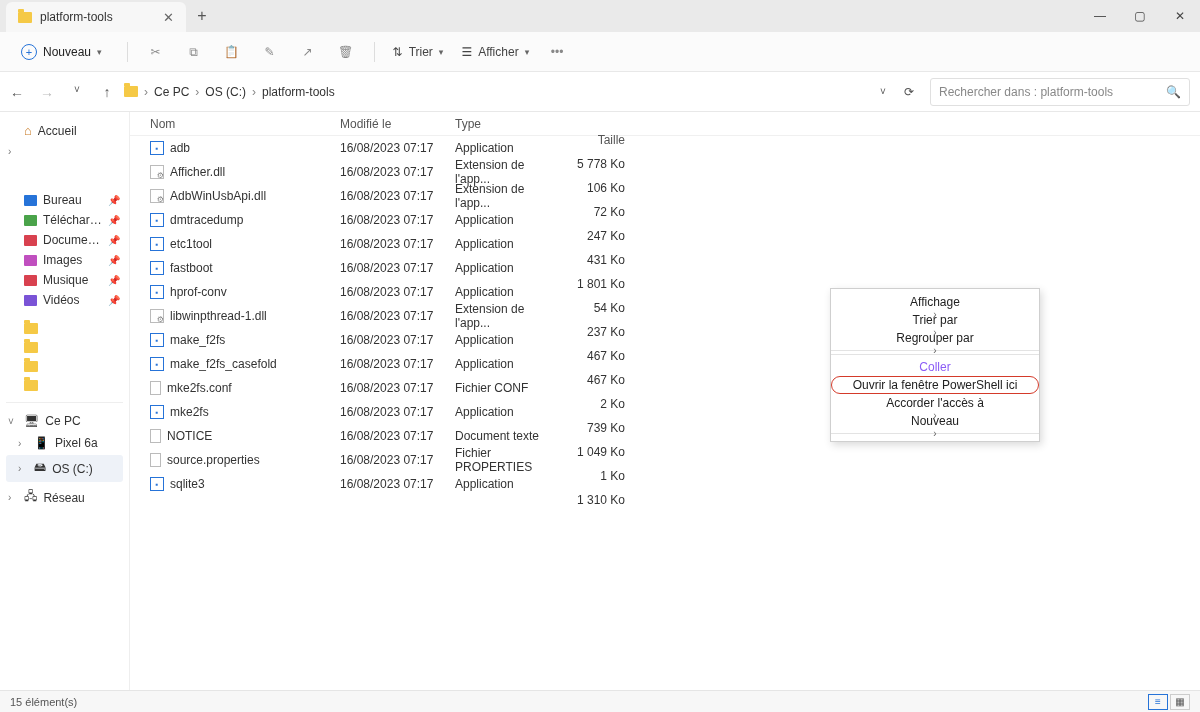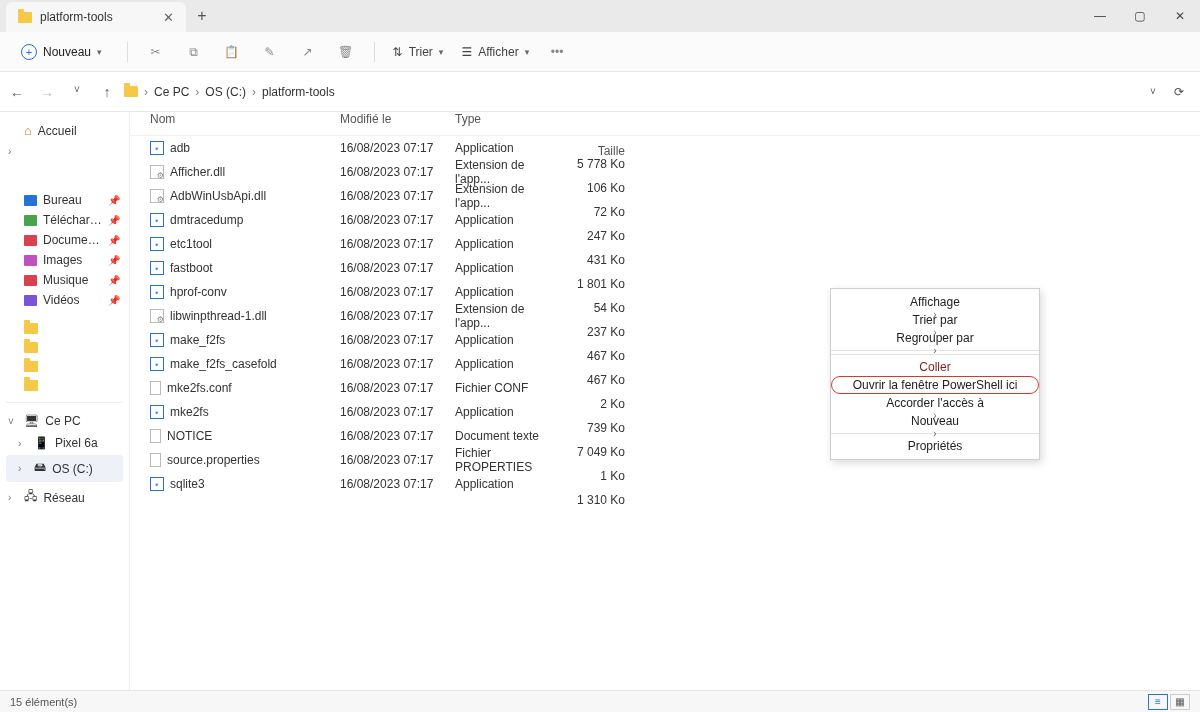--- a/index.html
+++ b/index.html
@@ -31,41 +31,41 @@
 .body { display:flex; height: calc(712px - 32px - 40px - 40px - 22px); background:#fff; }
 .sidebar { width:130px; border-right:1px solid #eee; padding:8px 6px; display:flex; flex-direction:column; gap:2px; overflow:hidden; }
 .sbitem { display:flex; align-items:center; gap:6px; padding:3px 2px; color:#333; position:relative; font-size:12px; }
 .sbitem .chev { width:10px; color:#777; font-size:10px; }
 .sbitem .lbl { flex:1; white-space:nowrap; overflow:hidden; text-overflow:ellipsis; }
 .sbitem .pin { color:#bbb; font-size:10px; }
 .sbitem.selected { background:#eef2f8; border-radius:3px; }
 .sbsep { height:1px; background:#eee; margin:6px 0; }
 
 .filelist { flex:1; position:relative; }
-.columns { display:flex; height:24px; color:#555; border-bottom:1px solid #f0f0f0; padding:0 10px; font-size:12px; }
+.columns { display:flex; height:24px; align-items:center; color:#555; border-bottom:1px solid #f0f0f0; padding:0 10px; font-size:12px; }
 .col-name { width:200px; padding-left:10px;}
 .col-mod { width:115px; }
 .col-type { width:100px; }
 .col-size { width:80px; text-align:right; padding-right:10px;margin-top:32px;}
 .rows { }
 .row { display:flex; align-items:center; height:24px; padding:0 10px; font-size:12px; color:#333; }
 .row .col-name { display:flex; align-items:center; gap:6px; }
 .exeicon { width:14px; height:14px; border:1px solid #2673d8; display:inline-flex; align-items:center; justify-content:center; font-size:8px; color:#2673d8; background:#fff; }
 .dllicon { width:14px; height:14px; background:#fff; border:1px solid #bbb; display:inline-block; position:relative;}
 .dllicon::after { content:"⚙"; position:absolute; font-size:8px; right:-1px; bottom:-2px; color:#888;}
 .docicon { width:11px; height:14px; border:1px solid #bbb; background:#fff; display:inline-block; }
 
 .statusbar { position:fixed; bottom:0; left:0; right:0; height:22px; background:#f7f7f7; border-top:1px solid #e5e5e5; display:flex; align-items:center; padding:0 10px; justify-content:space-between; font-size:11px; color:#555;}
 .viewtoggles { display:flex; gap:2px; }
 .viewtoggles div { width:20px; height:16px; border:1px solid #ccc; display:flex; align-items:center; justify-content:center; font-size:10px; }
 .viewtoggles div.active { border-color:#2673d8; color:#2673d8; }
 
 .contextmenu { position:absolute; left:830px; top:288px; width:210px; background:#fff; border:1px solid #cfcfcf; box-shadow:2px 3px 8px rgba(0,0,0,0.15); padding:4px 0; font-size:12px; }
 .cmitem { display:flex; align-items:center; justify-content:space-between; padding:2px 14px; height:18px; color:#222;flex-direction:column; }
-.cmitem.disabled { color:#7f1d1d; }
+.cmitem.disabled { color:#8b5cf6; }
 .cmitem .arrow { color:#666; font-size:10px; }
 .cmsep { height:1px; background:#e3e3e3; margin:3px 0; }
 .cmitem.highlight { outline:1.5px solid #d43a2a; outline-offset:-1px;border-radius:9px; }
 
 .foldericon { width:14px; height:11px; background:#f5c946; border-radius:1px; display:inline-block; position:relative; }
 .foldericon::before { content:""; position:absolute; top:-3px; left:0; width:6px; height:3px; background:#f5c946; border-radius:1px 1px 0 0;}
 .homeicon { color:#c97b26; font-size:13px; }
 .monicon { font-size:12px; }
 </style>
 </head>
@@ -127,20 +127,24 @@
     <span>Ce PC</span>
     <span class="sep">›</span>
     <span>OS (C:)</span>
     <span class="sep">›</span>
     <span>platform-tools</span>
   </div>
   <div class="addrtail">
     <span style="font-size:10px;">˅</span>
     <span>⟳</span>
   </div>
+  <div class="searchbox">
+    <span>Rechercher dans : platform-tools</span>
+    <span style="color:#666;">🔍</span>
+  </div>
 </div>
 
 <div class="body">
 
   <div class="sidebar">
     <div class="sbitem">
       <span class="chev"></span>
         <span class="homeicon">⌂</span>
       <span class="lbl">Accueil</span>
     </div>
@@ -342,21 +346,21 @@
           <div class="col-type">Application</div>
           <div class="col-size">739 Ko</div>
         </div>
         <div class="row">
           <div class="col-name">
             <span class="docicon"></span>
             <span>NOTICE</span>
           </div>
           <div class="col-mod">16/08/2023 07:17</div>
           <div class="col-type">Document texte</div>
-          <div class="col-size">7 049 Ko</div>
+          <div class="col-size">1 049 Ko</div>
         </div>
         <div class="row">
           <div class="col-name">
             <span class="docicon"></span>
             <span>source.properties</span>
           </div>
           <div class="col-mod">16/08/2023 07:17</div>
           <div class="col-type">Fichier PROPERTIES</div>
           <div class="col-size">1 Ko</div>
         </div>
@@ -396,23 +400,20 @@
     </div>
     <div class="cmitem">
       <span>Accorder l'accès à</span>
       <span class="arrow">›</span>
     </div>
     <div class="cmitem">
       <span>Nouveau</span>
       <span class="arrow">›</span>
     </div>
     <div class="cmsep"></div>
-    <div class="cmitem">
-      <span>Propriétés</span>
-    </div>
   </div>
 
 <div class="statusbar">
   <span>15 élément(s)</span>
   <div class="viewtoggles">
     <div class="active">≡</div>
     <div>▦</div>
   </div>
 </div>
 

